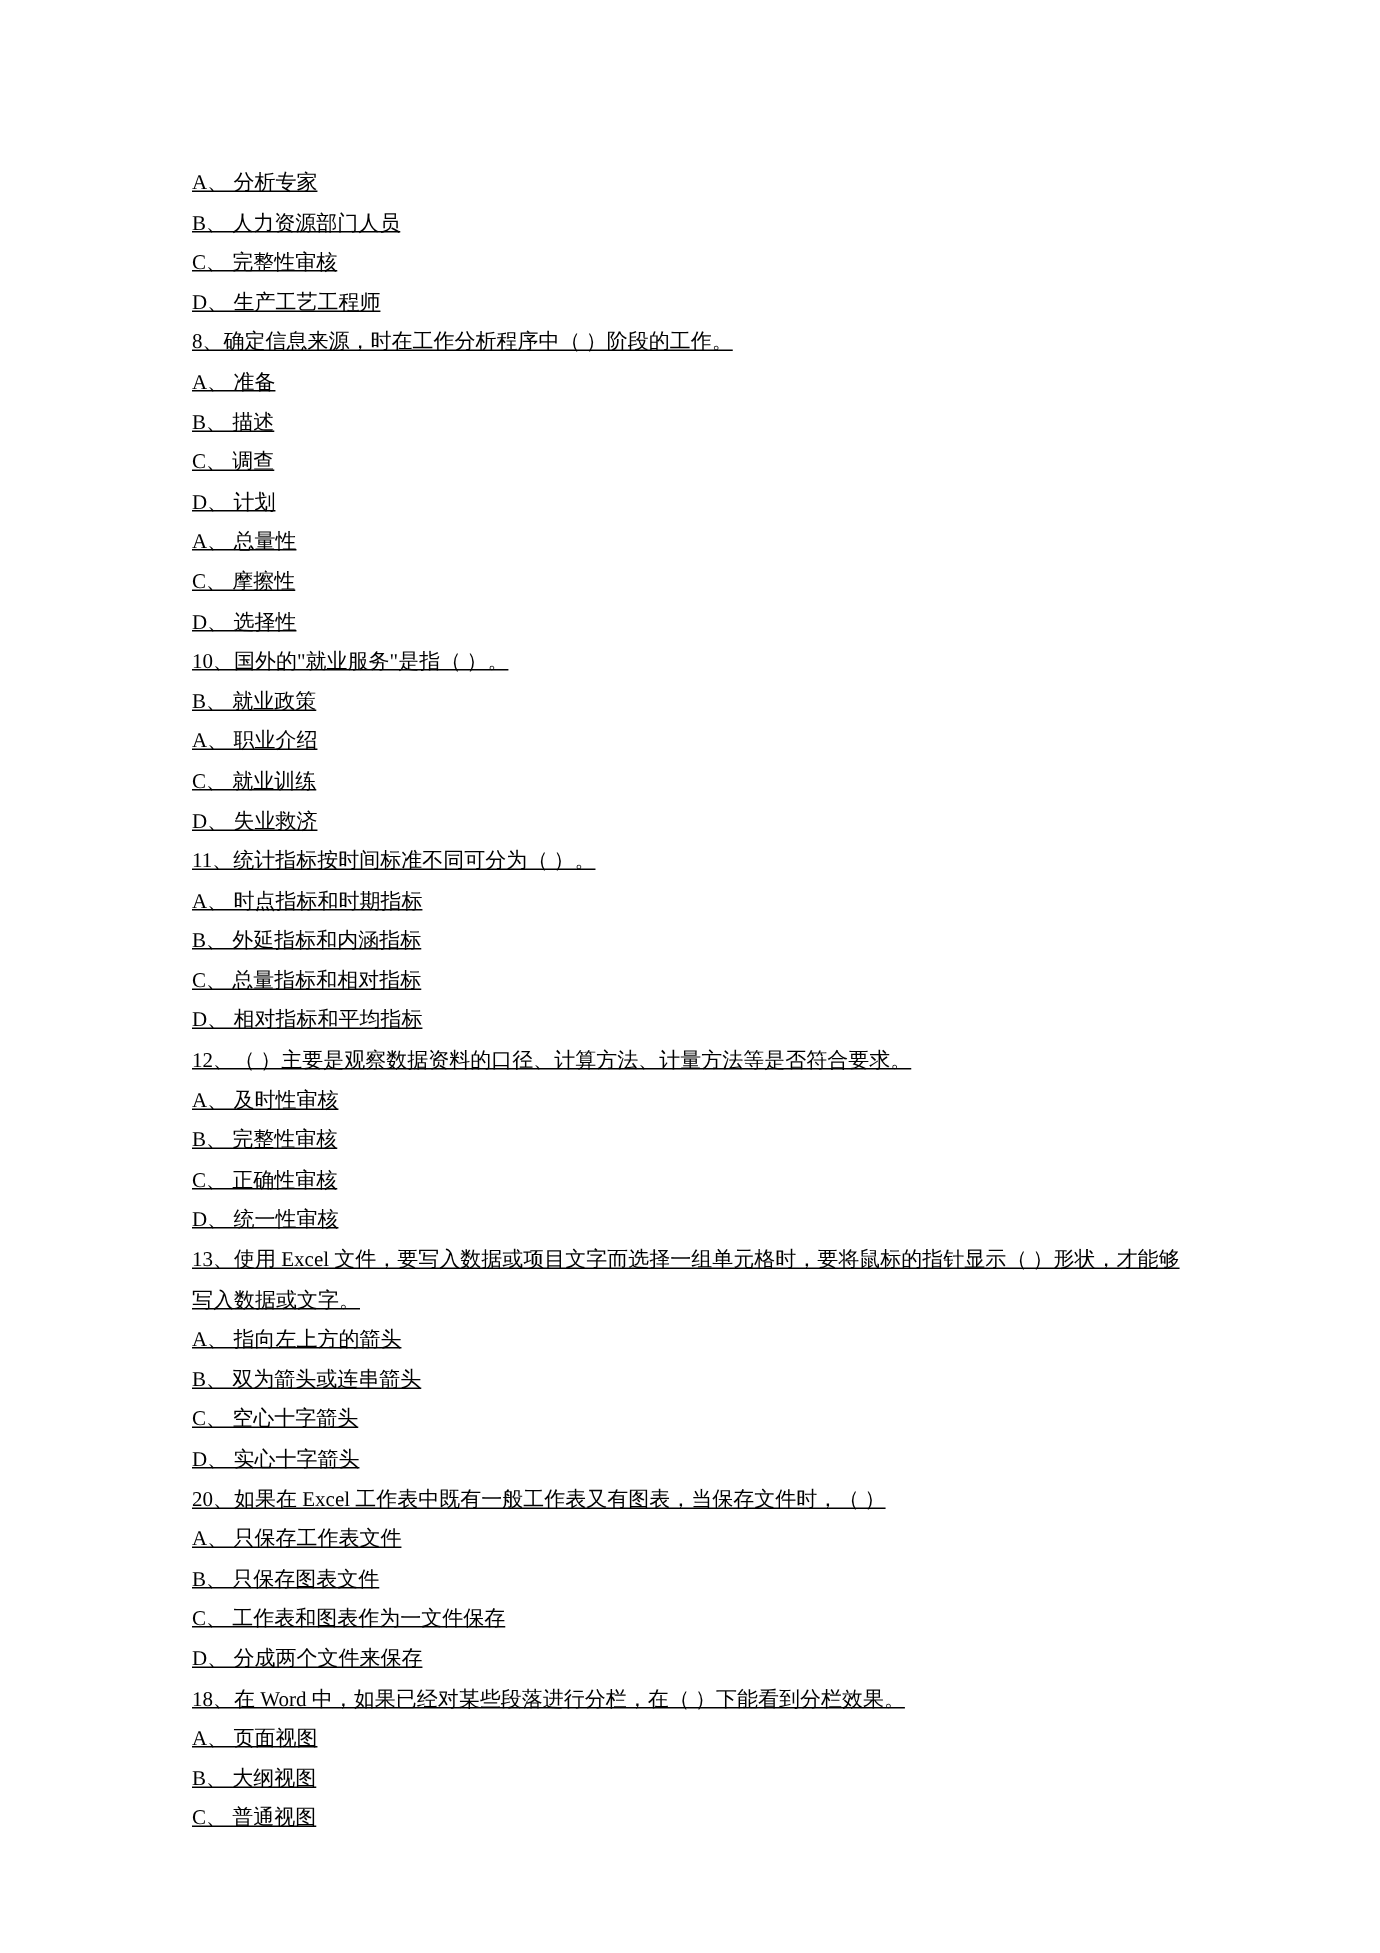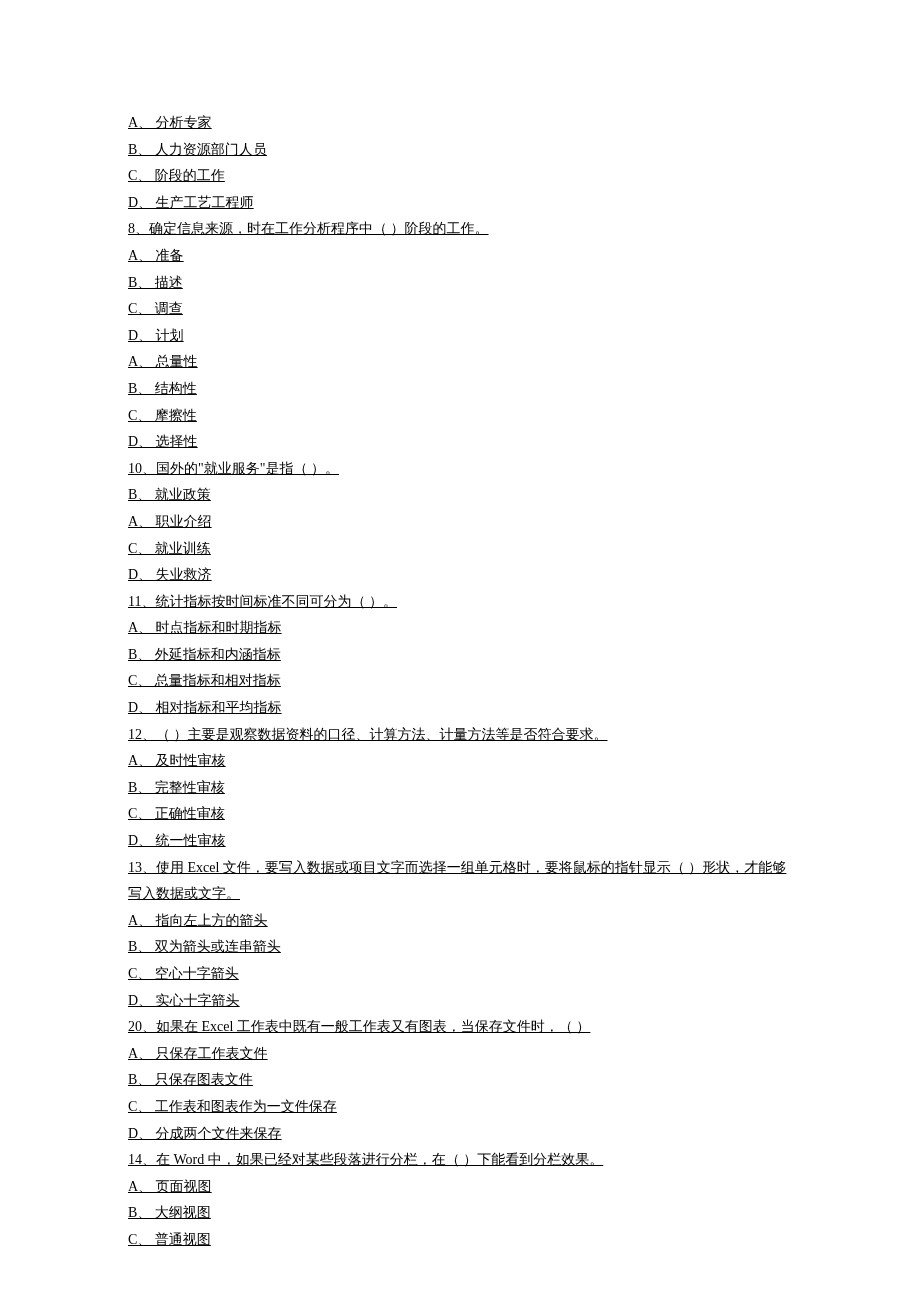--- a/index.html
+++ b/index.html
@@ -23,29 +23,28 @@
       word-break: break-all;
       text-decoration: underline;
     }
   </style>
 </head>
 <body>
 
 <div class="page">
   <p class="line">A、  分析专家</p>
   <p class="line">B、  人力资源部门人员</p>
-  <p class="line">C、  阶段的工作</p>
+  <p class="line">C、  完整性审核</p>
   <p class="line">D、  生产工艺工程师</p>
   <p class="line">8、确定信息来源，时在工作分析程序中（  ）阶段的工作。</p>
   <p class="line">A、  准备</p>
   <p class="line">B、  描述</p>
   <p class="line">C、  调查</p>
   <p class="line">D、  计划</p>
   <p class="line">A、  总量性</p>
-  <p class="line">B、  结构性</p>
   <p class="line">C、  摩擦性</p>
   <p class="line">D、  选择性</p>
   <p class="line">10、国外的"就业服务"是指（  ）。</p>
   <p class="line">B、  就业政策</p>
   <p class="line">A、  职业介绍</p>
   <p class="line">C、  就业训练</p>
   <p class="line">D、  失业救济</p>
   <p class="line">11、统计指标按时间标准不同可分为（  ）。</p>
   <p class="line">A、  时点指标和时期指标</p>
   <p class="line">B、  外延指标和内涵指标</p>
@@ -59,17 +58,17 @@
   <p class="line">13、使用 Excel 文件，要写入数据或项目文字而选择一组单元格时，要将鼠标的指针显示（  ）形状，才能够写入数据或文字。</p>
   <p class="line">A、  指向左上方的箭头</p>
   <p class="line">B、  双为箭头或连串箭头</p>
   <p class="line">C、  空心十字箭头</p>
   <p class="line">D、  实心十字箭头</p>
   <p class="line">20、如果在 Excel 工作表中既有一般工作表又有图表，当保存文件时，（  ）</p>
   <p class="line">A、  只保存工作表文件</p>
   <p class="line">B、  只保存图表文件</p>
   <p class="line">C、  工作表和图表作为一文件保存</p>
   <p class="line">D、  分成两个文件来保存</p>
-  <p class="line">14、在 Word 中，如果已经对某些段落进行分栏，在（  ）下能看到分栏效果。</p>
+  <p class="line">18、在 Word 中，如果已经对某些段落进行分栏，在（  ）下能看到分栏效果。</p>
   <p class="line">A、  页面视图</p>
   <p class="line">B、  大纲视图</p>
   <p class="line">C、  普通视图</p>
 </div>
 
 </body></html>

